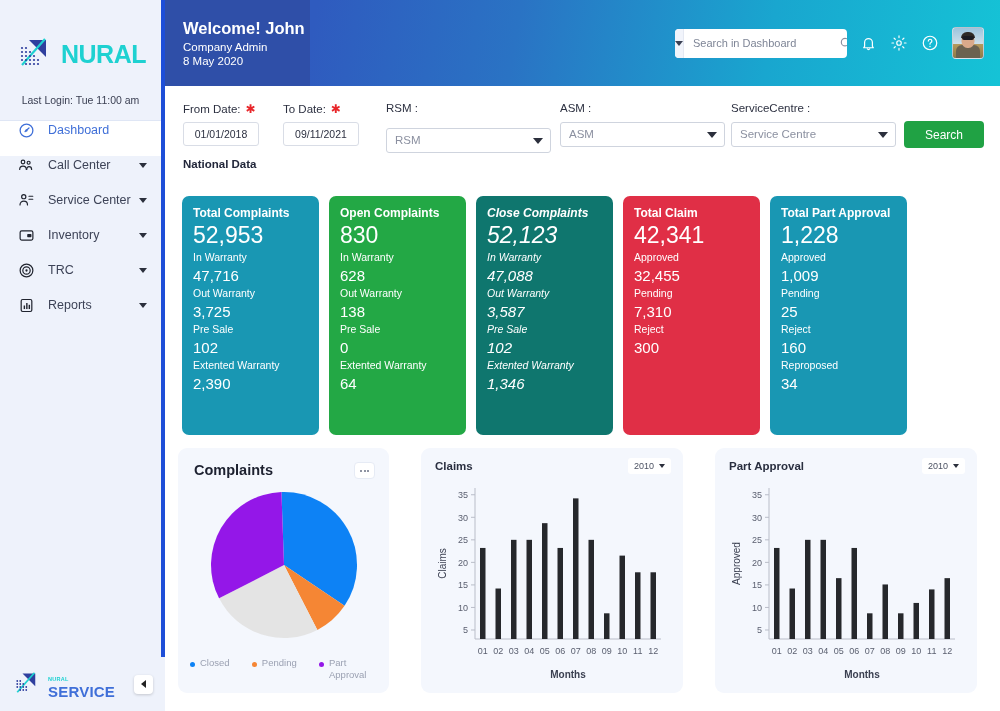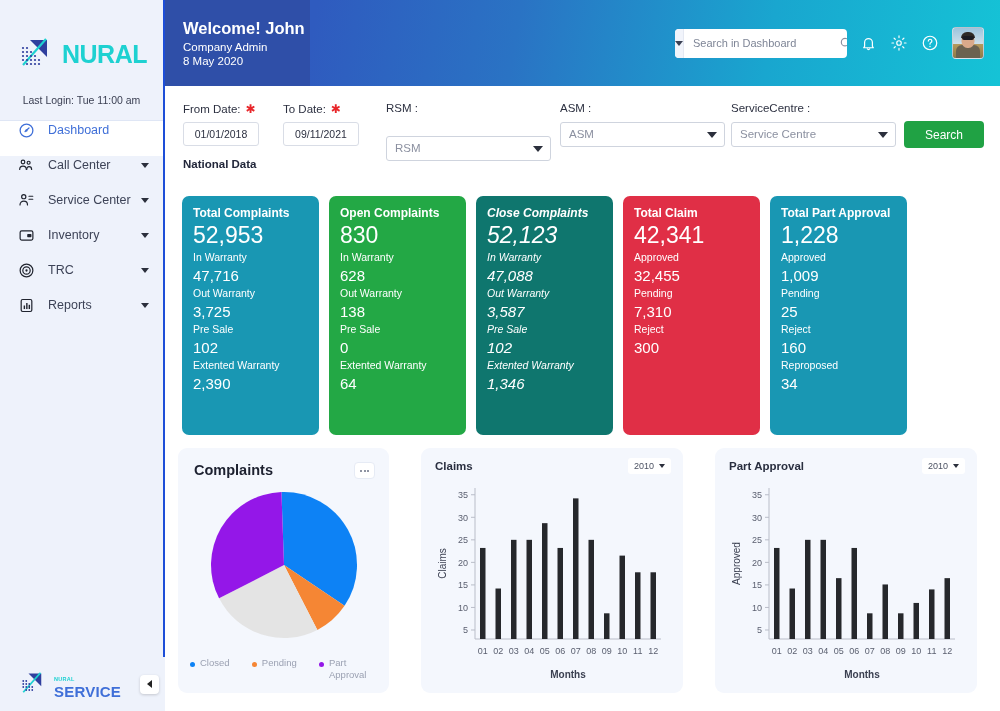--- a/index.html
+++ b/index.html
@@ -8,21 +8,21 @@
     font-family: "Liberation Sans", sans-serif;
     background: #ffffff;
     overflow: hidden;
   }
   .app { position: relative; width: 1000px; height: 711px; display: flex; }
 
   
   .sidebar {
     width: 165px; height: 711px;
     background: #eef2fb;
-    border-right: 2px solid #1d4ed8;
+    border-right: 4px solid #1d4ed8;
     position: relative;
     flex: 0 0 165px;
   }
   .logo-wrap {
     padding: 34px 0 0 0;
     text-align: center;
   }
   .logo-row {
     display: flex; align-items: center; justify-content: center; gap: 6px;
   }
@@ -53,21 +53,20 @@
   .nav-item.active .nav-label { color: #3f6fd8; }
   .caret {
     width: 0; height: 0; border-left: 4.5px solid transparent;
     border-right: 4.5px solid transparent; border-top: 5.5px solid #2b2f3c;
   }
 
   .sidebar-bottom {
     position: absolute; bottom: 0; left: 0; width: 165px; height: 54px;
     display: flex; align-items: center; padding: 0 12px;
     background: #eef2fb;
-    margin-left: 6px;
   }
   .svc-mark { width: 30px; height: 30px; position: relative; margin-right: 6px;}
   .svc-text { line-height: 1; }
   .svc-sub { font-size: 5.5px; font-weight: bold; color: #1ed1d1; letter-spacing: 0.3px; }
   .svc-main { font-size: 15px; font-weight: bold; color: #3f6fd8; letter-spacing: 0.2px; }
   .collapse-btn {
     margin-left: auto; width: 19px; height: 19px; background: #fff;
     border-radius: 4px; box-shadow: 0 1px 3px rgba(0,0,0,.18);
     display: flex; align-items: center; justify-content: center; cursor: pointer;
   }
@@ -427,21 +426,21 @@
       <div class="filter-row">
         <span class="fl" style="left:0; top:2px;"><span>From Date:</span><span class="req">✱</span></span>
         <span class="fl" style="left:100px; top:2px;"><span>To Date:</span><span class="req">✱</span></span>
         <span class="fl" style="left:203px; top:2px;">RSM :</span>
         <span class="fl" style="left:377px; top:2px;">ASM :</span>
         <span class="fl" style="left:548px; top:2px;">ServiceCentre :</span>
 
         <input class="date-input" style="left: 0px; top: 22px;" value="01/01/2018">
         <input class="date-input" style="left: 100px; top: 22px;" value="09/11/2021">
 
-        <span class="sel" style="left:203px; top:36px; width:165px;">
+        <span class="sel" style="left:203px; top:28px; width:165px;">
           <span>RSM</span>
           <span class="scaret"></span>
         </span>
         <span class="sel" style="left:377px; top:22px; width:165px;">
           <span>ASM</span>
           <span class="scaret"></span>
         </span>
         <span class="sel" style="left:548px; top:22px; width:165px;">
           <span>Service Centre</span>
           <span class="scaret"></span>

